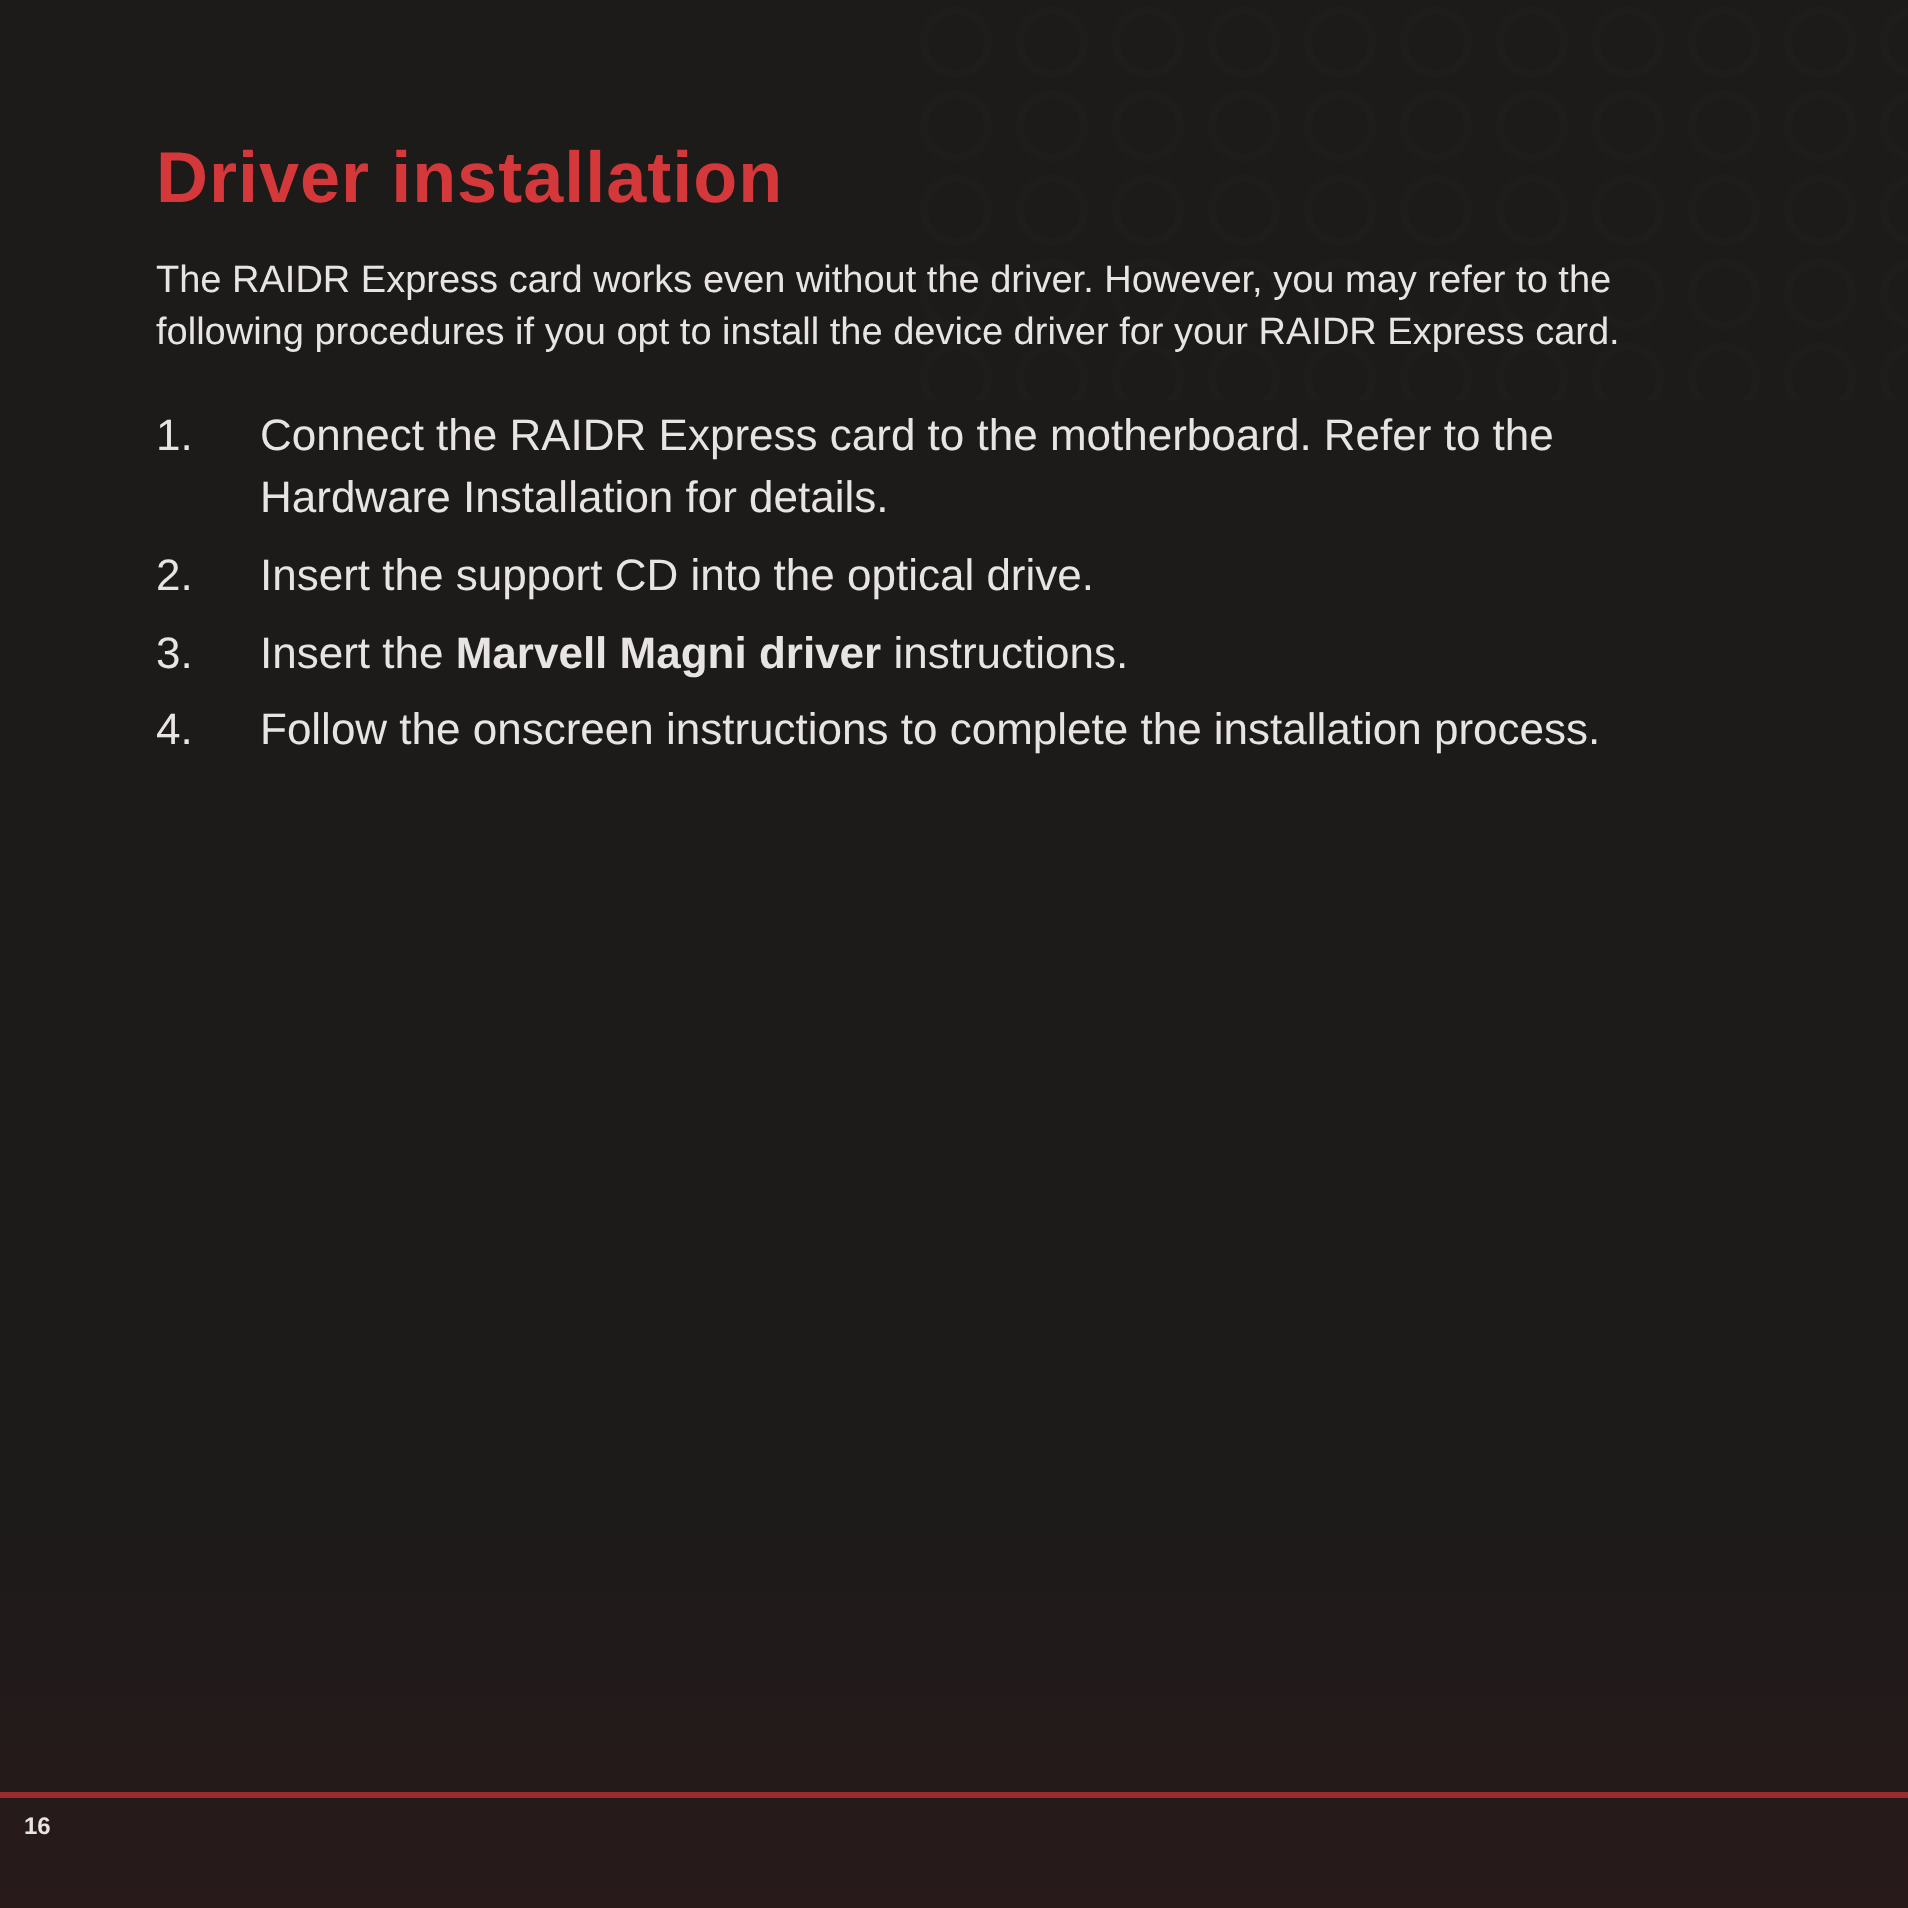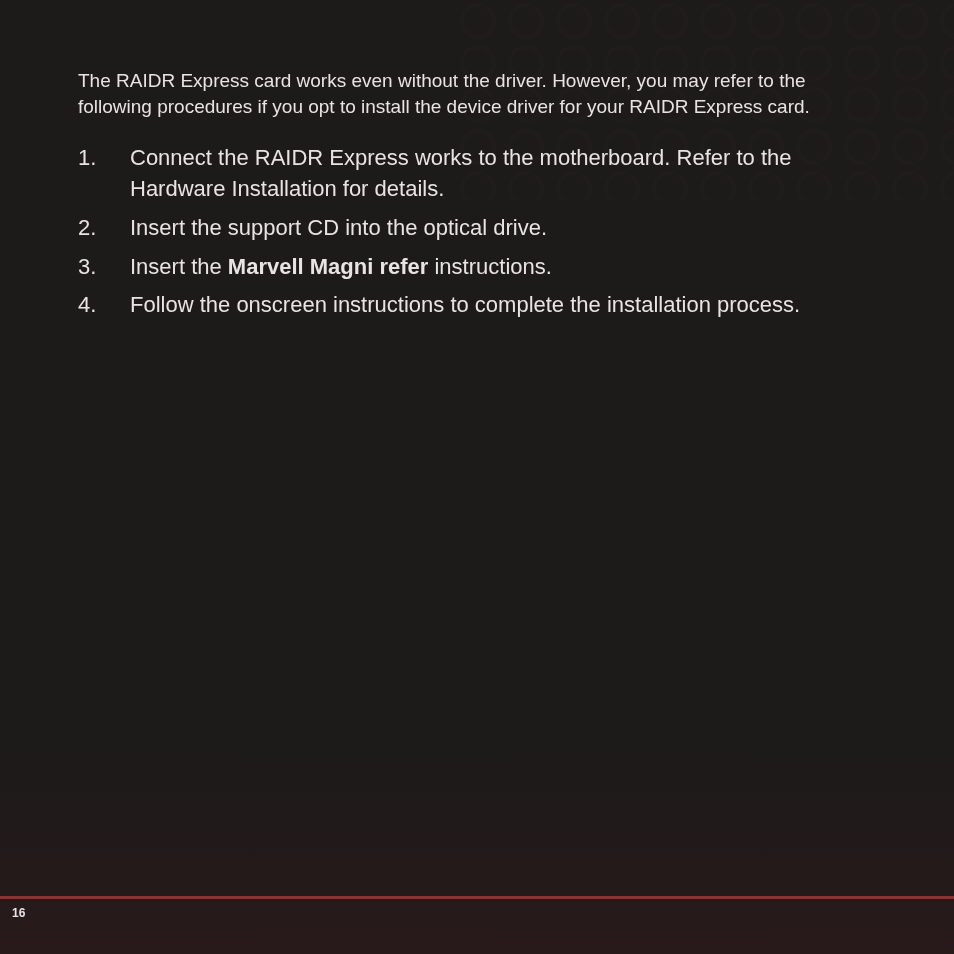--- a/index.html
+++ b/index.html
@@ -99,33 +99,34 @@
       font-weight: bold;
     }
   </style>
 </head>
 <body>
 
 <div class="bg-texture"></div>
 <div class="bottom-gradient"></div>
 
 <div class="content">
+  <h1 class="title">Driver installation</h1>
   <p class="intro">The RAIDR Express card works even without the driver. However, you may refer to the following procedures if you opt to install the device driver for your RAIDR Express card.</p>
   <ol class="steps">
     <li>
       <span class="step-num">1.</span>
-      <span class="step-text">Connect the RAIDR Express works to the motherboard. Refer to the Hardware Installation for details.</span>
+      <span class="step-text">Connect the RAIDR Express card to the motherboard. Refer to the Hardware Installation for details.</span>
     </li>
     <li>
       <span class="step-num">2.</span>
       <span class="step-text">Insert the support CD into the optical drive.</span>
     </li>
     <li>
       <span class="step-num">3.</span>
-      <span class="step-text"><span>Insert the </span><span class="bold">Marvell Magni refer</span><span> instructions.</span></span>
+      <span class="step-text"><span>Insert the </span><span class="bold">Marvell Magni driver</span><span> instructions.</span></span>
     </li>
     <li>
       <span class="step-num">4.</span>
       <span class="step-text">Follow the onscreen instructions to complete the installation process.</span>
     </li>
   </ol>
 </div>
 
 <div class="footer">
   <div class="footer-line"></div>

